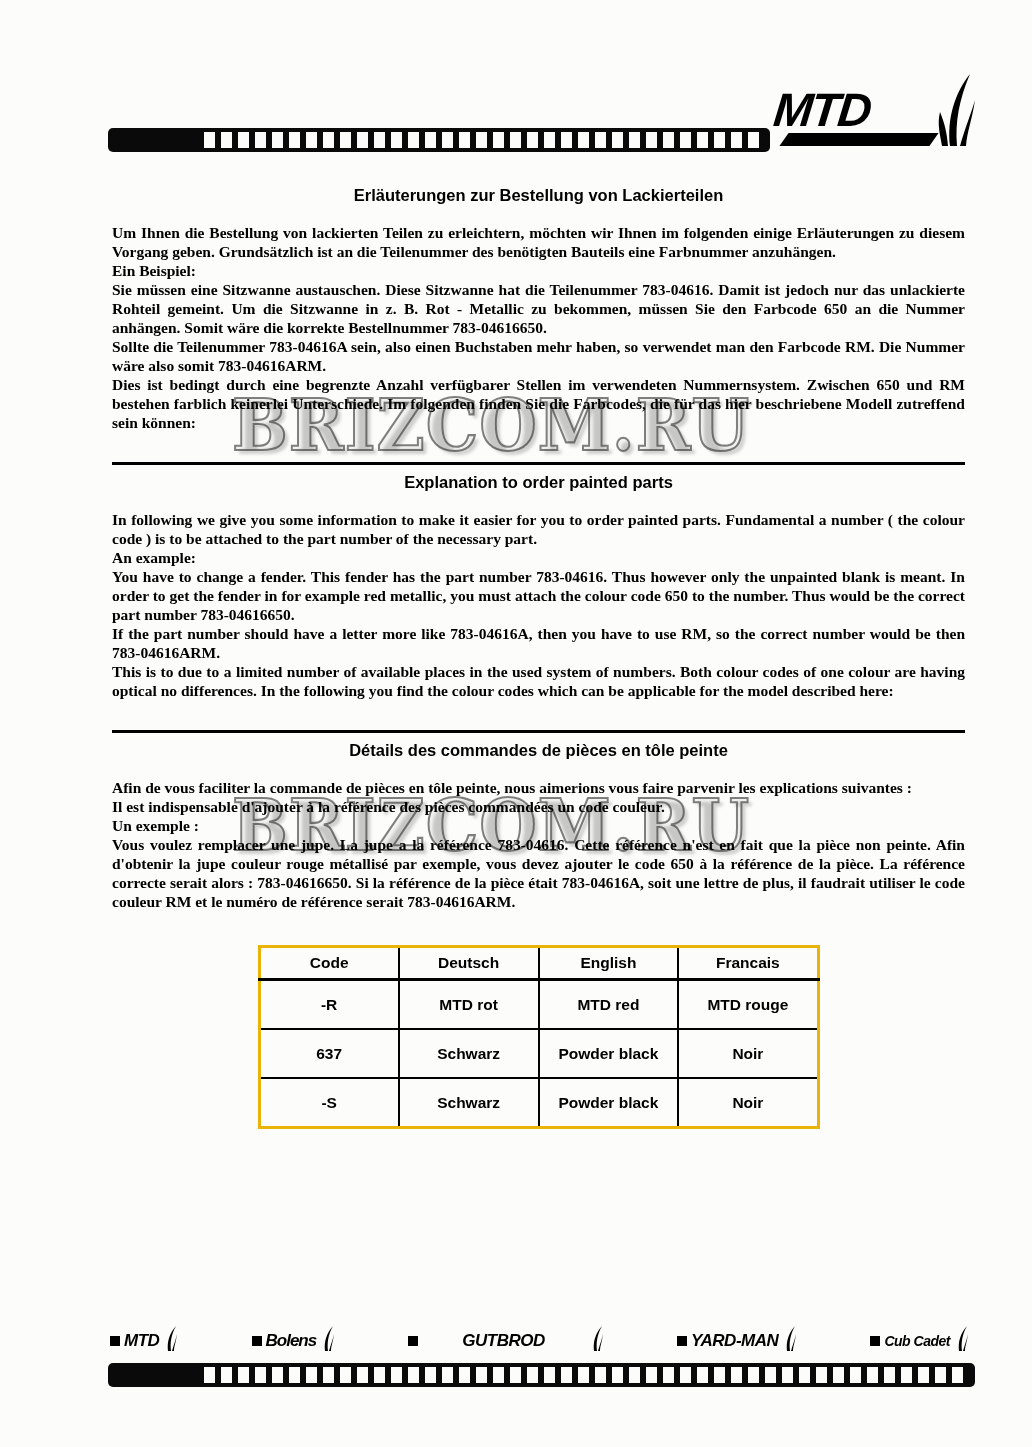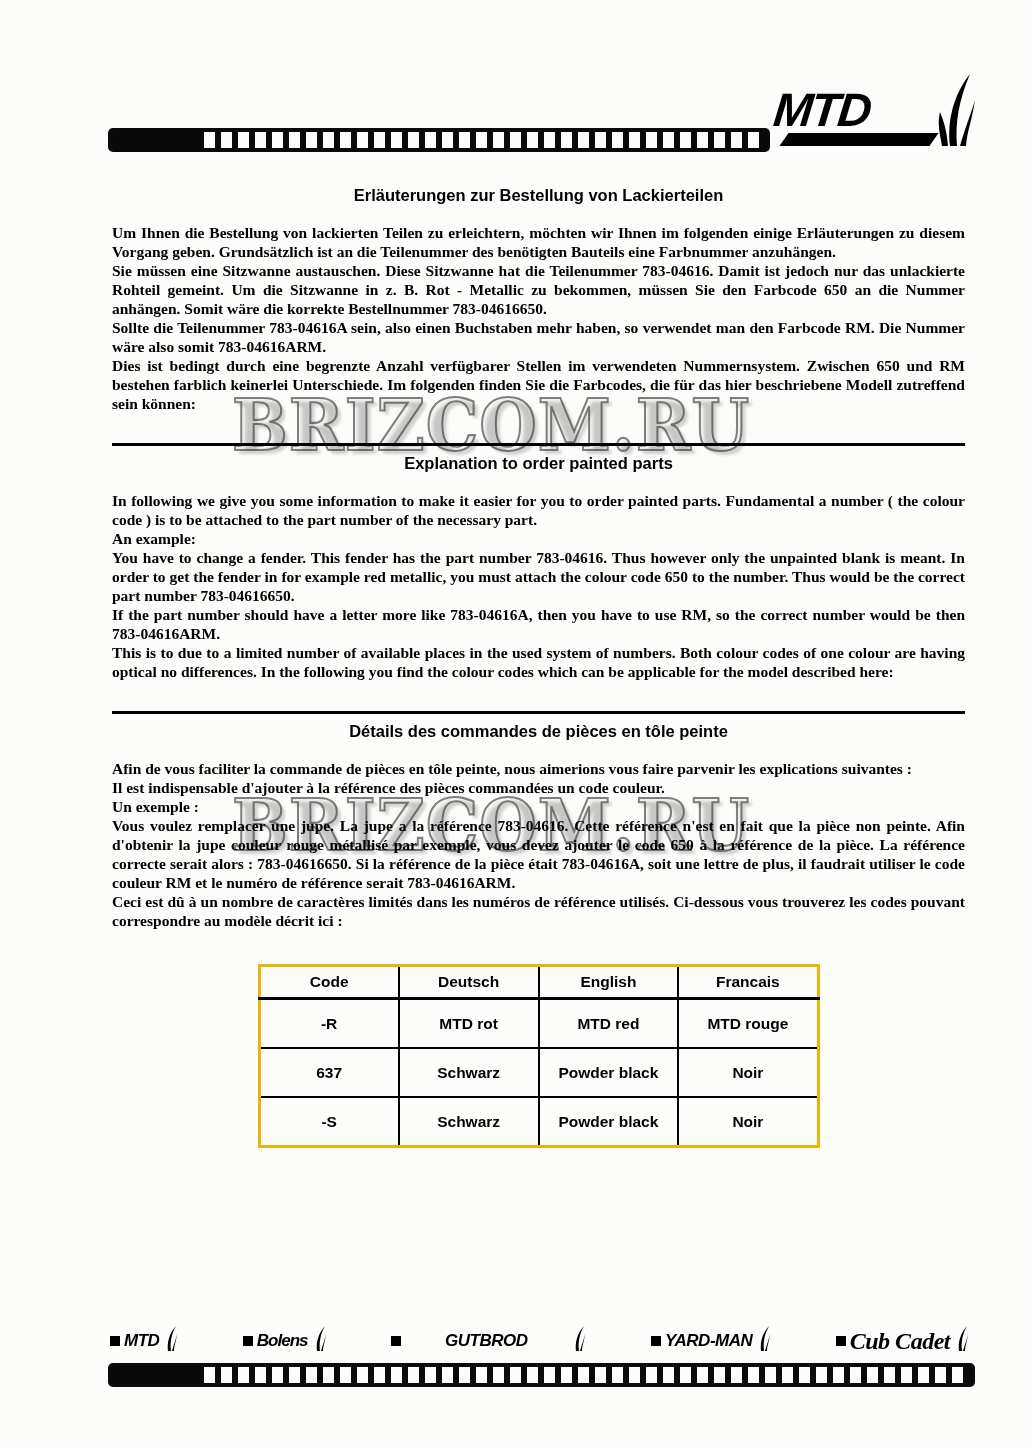--- a/index.html
+++ b/index.html
@@ -62,21 +62,21 @@
   table.codes th { height:30px; border-bottom:3px solid #000; }
   table.codes td { height:47px; }
 
   
   .footer { position:absolute; left:108px; width:867px; top:1326px; }
   .brands { display:flex; justify-content:space-between; align-items:flex-end; padding:0 6px 0 2px; }
   .brand { display:flex; align-items:center; gap:4px; font-style:italic; font-weight:900; font-size:17px; letter-spacing:-0.5px; white-space:nowrap; }
   .brand .sq { width:10px; height:10px; background:#000; flex:none; }
   .brand-1 { letter-spacing:-1px; }
   .brand-2 { text-transform:uppercase;gap:44px; }
-  .brand-4 .brand-label { font-family:Liberation Serif, serif; font-size:24px;text-align:right; }
+  .brand-4 .brand-label { font-family:Liberation Sans, sans-serif; font-size:14px;text-align:right; }
   .grass-sm { margin-left:-3px; margin-bottom:4px; }
   .filmstrip-bottom { margin-top:7px; }
 </style>
 </head>
 <body>
 
 <div class="page">
 
   <div class="mtd-logo">
     <div class="mtd-stack">
@@ -92,20 +92,21 @@
   <div class="filmstrip filmstrip-top"></div>
 
   <div class="watermark wm-1">BRIZCOM.RU</div>
   <div class="watermark wm-2">BRIZCOM.RU</div>
 
   <div class="content">
 
     <h1 class="h-de">Erläuterungen zur Bestellung von Lackierteilen</h1>
     <div class="sec-body">
       <p>Um Ihnen die Bestellung von lackierten Teilen zu erleichtern, möchten wir Ihnen im folgenden einige Erläuterungen zu diesem Vorgang geben. Grundsätzlich ist an die Teilenummer des benötigten Bauteils eine Farbnummer anzuhängen.</p>
+      <p>Ein Beispiel:</p>
       <p>Sie müssen eine Sitzwanne austauschen. Diese Sitzwanne hat die Teilenummer 783-04616. Damit ist jedoch nur das unlackierte Rohteil gemeint. Um die Sitzwanne in z. B. Rot - Metallic zu bekommen, müssen Sie den Farbcode 650 an die Nummer anhängen. Somit wäre die korrekte Bestellnummer 783-04616650.</p>
       <p>Sollte die Teilenummer 783-04616A sein, also einen Buchstaben mehr haben, so verwendet man den Farbcode RM. Die Nummer wäre also somit 783-04616ARM.</p>
       <p>Dies ist bedingt durch eine begrenzte Anzahl verfügbarer Stellen im verwendeten Nummernsystem. Zwischen 650 und RM bestehen farblich keinerlei Unterschiede. Im folgenden finden Sie die Farbcodes, die für das hier beschriebene Modell zutreffend sein können:</p>
     </div>
 
     <hr class="rule">
     <h2>Explanation  to order painted parts</h2>
     <div class="sec-body">
       <p>In following we give you some information to make it easier for you to order painted parts. Fundamental a number ( the colour code ) is to be attached to the part number of the necessary part.</p>
       <p>An example:</p>
@@ -114,21 +115,20 @@
       <p>This is to due to a limited number of available places in the used system of numbers. Both colour codes of one colour are having optical no differences. In the following you find the colour codes which can be applicable for the model described here:</p>
     </div>
 
     <hr class="rule">
     <h2>Détails des commandes de pièces en tôle peinte</h2>
     <div class="sec-body">
       <p>Afin de vous faciliter la commande de pièces en tôle peinte, nous aimerions vous faire  parvenir les explications suivantes :</p>
       <p>Il est indispensable d'ajouter à la référence des pièces commandées un code couleur.</p>
       <p>Un exemple :</p>
       <p>Vous voulez remplacer une jupe. La jupe a la référence 783-04616. Cette référence n'est en fait que la pièce non peinte. Afin d'obtenir la jupe couleur rouge métallisé par exemple, vous devez ajouter le code 650 à la référence de la pièce. La référence correcte serait alors : 783-04616650. Si la référence de la pièce était 783-04616A, soit une lettre de plus, il faudrait utiliser le code couleur RM et le numéro de référence serait 783-04616ARM.</p>
-      <p>Ceci est dû à un nombre de caractères limités dans les numéros de référence utilisés. Ci-dessous vous trouverez les codes pouvant correspondre au modèle décrit ici :</p>
     </div>
 
     <table class="codes">
       <thead>
         <tr>
           <th>Code</th>
           <th>Deutsch</th>
           <th>English</th>
           <th>Francais</th>
         </tr>

